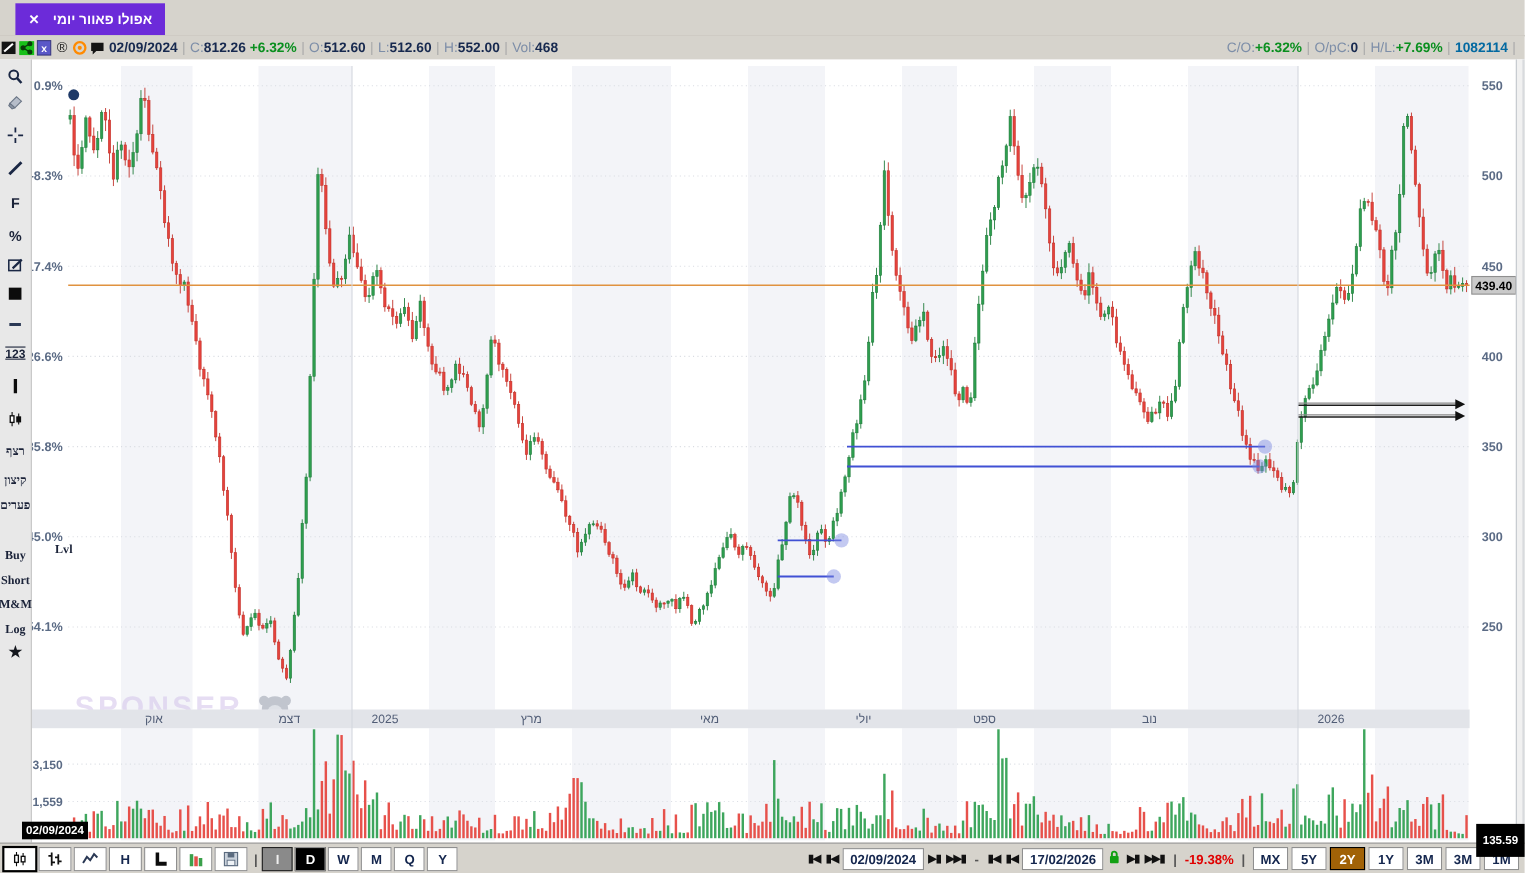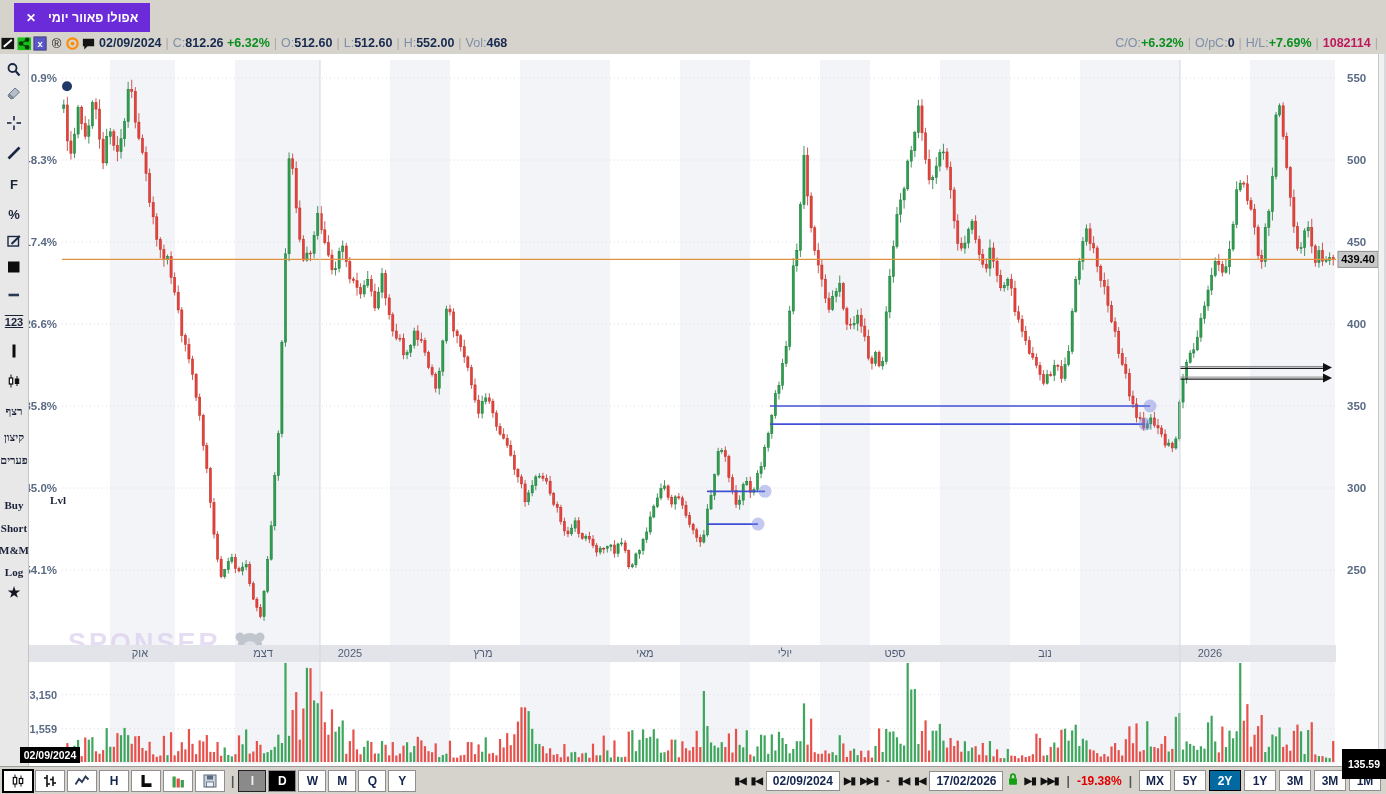--- a/index.html
+++ b/index.html
@@ -14,21 +14,21 @@
   
   .infobar{position:absolute;left:0;top:32px;width:1386px;height:22px;background:#d6d3cc;
            display:flex;align-items:center;font-size:12.5px;color:#7d8ea8;z-index:2;white-space:nowrap}
   .infobar .icons{display:flex;align-items:center;gap:1px;padding:0 3px 0 1px}
   .infobar .icons span{display:inline-flex;width:15px;height:15px;align-items:center;justify-content:center}
   .ib-sep{color:#a9a9a9;padding:0 4px}
   .ib-val{color:#17294f;font-weight:bold}
   .ib-date{color:#17294f;font-weight:bold}
   .v-green{color:#0a8f1f;font-weight:bold}
   .v-dark{color:#17294f;font-weight:bold}
-  .v-orange{color:#be185d;font-weight:bold}
+  .v-orange{color:#0369a1;font-weight:bold}
   .ib-right{margin-left:auto;display:flex;align-items:center;padding-right:4px}
   
   .sidebar{position:absolute;left:0;top:54px;width:28px;height:712px;background:#e8e8e8;
            border-right:1px solid #c6c6c6;z-index:2}
   .sb-item{position:absolute;left:0;width:28px;height:22px;display:flex;align-items:center;
            justify-content:center;cursor:pointer;color:#1a2238;
            font-family:"Liberation Serif",serif;font-weight:bold;font-size:11px}
   
   #chart-svg{position:absolute;left:0;top:0;z-index:1}
   #chart-svg text{font-family:"Liberation Sans",sans-serif}
@@ -49,21 +49,21 @@
   .tb-btn.black{background:#000;color:#fff}
   .tb-btn.gray{background:#8a8a8a;color:#efefef;border-color:#222}
   .tb-sep{color:#555;padding:0 4px;font-weight:bold}
   .tb-right{margin-left:auto;display:flex;align-items:center;padding-right:5px;gap:3px}
   .skip{font-size:10px;color:#111;font-weight:bold;letter-spacing:-1px;cursor:pointer;padding:0 1px}
   .datebox{height:18px;background:#fff;border:1px solid #8f8f8f;display:inline-flex;align-items:center;
            padding:0 6px;font-weight:bold;color:#14264e;cursor:pointer}
   .pct-red{color:#e00000;font-weight:bold}
   .rng{height:19px;min-width:24px;background:#fff;border:1px solid #8f8f8f;display:inline-flex;
        align-items:center;justify-content:center;font-weight:bold;color:#14264e;cursor:pointer;padding:0 3px}
-  .rng.active{background:#0369a1;color:#fff;border-color:#000}
+  .rng.active{background:#a16207;color:#fff;border-color:#000}
 </style>
 </head>
 <body>
 
 <svg id="chart-svg" width="1386" height="794" viewBox="0 0 1386 794">
     <rect x="28" y="54" width="1351" height="712" fill="#ffffff"></rect>
     <g>
       <rect x="110" y="60" width="65" height="585" fill="#f3f4f8"></rect>
       <rect x="110" y="662" width="65" height="102" fill="#f3f4f8"></rect>
       <rect x="235" y="60" width="85" height="585" fill="#f3f4f8"></rect>

